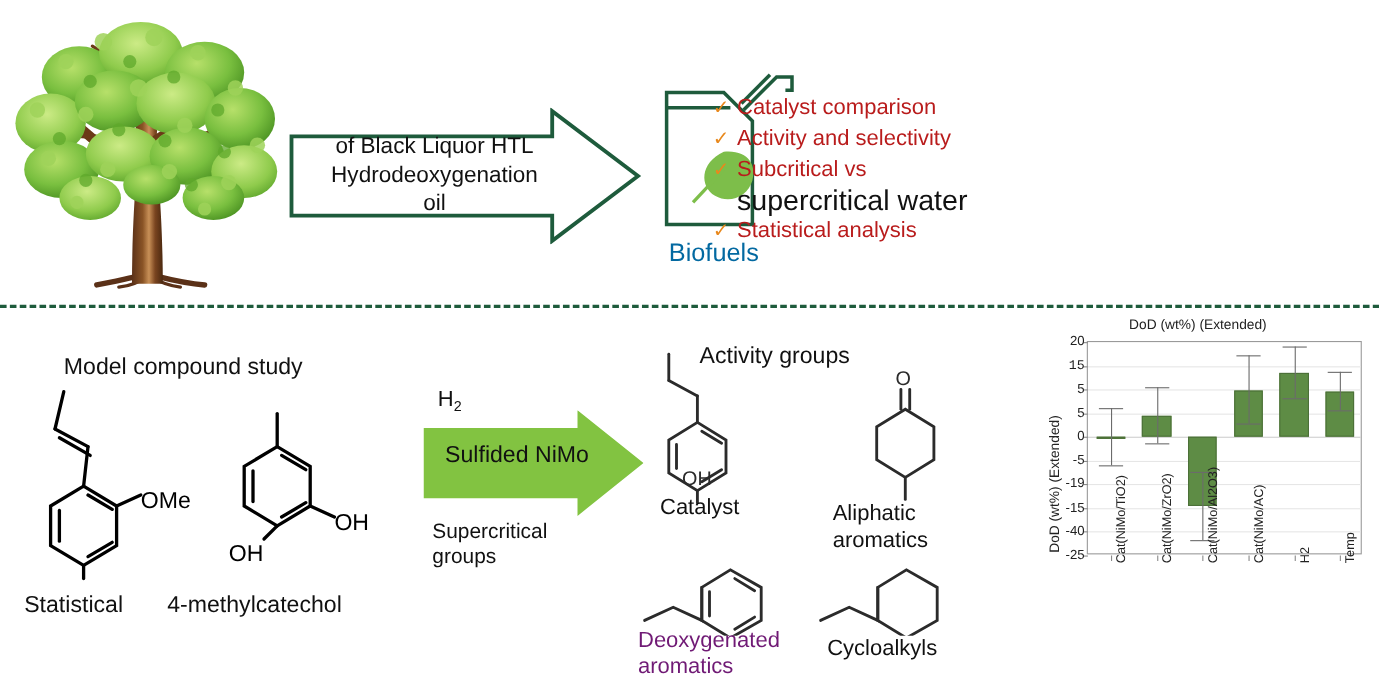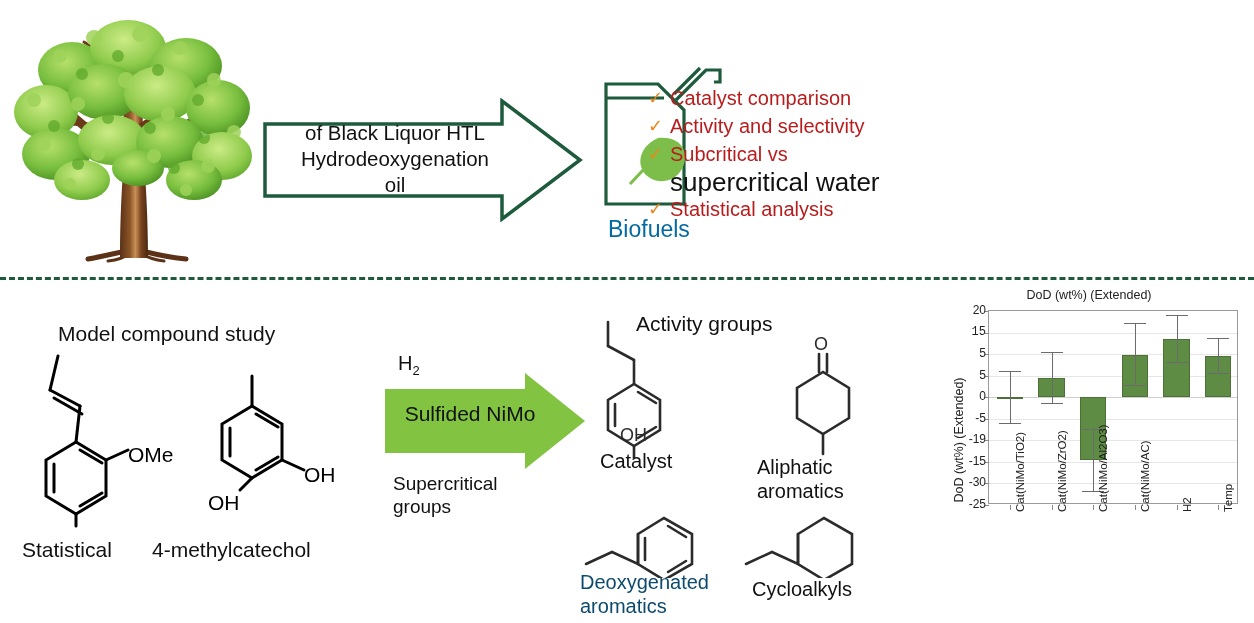--- a/index.html
+++ b/index.html
@@ -44,21 +44,21 @@
   #h2-label sub{font-size:13px;}
   #scw-label{left:393px;top:472px;font-size:19px;line-height:23px;color:#111;}
 
   
   #product-groups-title{left:636px;top:312px;font-size:21px;color:#111;}
   #phenols-structure{left:592px;top:318px;width:120px;height:140px;}
   #phenols-label{left:600px;top:450px;font-size:20px;color:#111;}
   #aliphatic-structure{left:775px;top:328px;width:120px;height:130px;}
   #aliphatic-label{left:757px;top:455px;font-size:20px;line-height:24px;color:#111;}
   #deoxy-structure{left:582px;top:508px;width:140px;height:70px;}
-  #deoxy-label{left:580px;top:570px;font-size:20px;line-height:24px;color:#0c4a6e;}
+  #deoxy-label{left:580px;top:570px;font-size:20px;line-height:24px;color:#701a75;}
   #cycloalkyl-structure{left:742px;top:508px;width:140px;height:70px;}
   #cycloalkyl-label{left:752px;top:578px;font-size:20px;color:#111;}
 
   
   #chart-panel{left:930px;top:288px;width:318px;height:332px;}
   #chart-title{position:absolute;left:0;top:0;width:318px;text-align:center;
        font-size:12.5px;color:#222;}
   #chart-ylabel{position:absolute;left:-46px;top:145px;width:150px;
        transform:rotate(-90deg);text-align:center;font-size:12.5px;color:#222;}
   #chart-plot{position:absolute;left:58px;top:22px;width:250px;height:194px;
@@ -400,21 +400,21 @@
       <div class="xtickmark" style="left: 229.167px; top: 194px;"></div>
     </div>
 <div class="ytick" style="top: 17px;">20</div>
     <div class="ytick" style="top: 38.5556px; font-family: Liberation Mono, monospace;">15</div>
     <div class="ytick" style="top: 60.1111px;">5</div>
     <div class="ytick" style="top: 81.6667px;">5</div>
     <div class="ytick" style="top: 103.222px;">0</div>
     <div class="ytick" style="top: 124.778px;">-5</div>
     <div class="ytick" style="top: 146.333px;">-19</div>
     <div class="ytick" style="top: 167.889px;">-15</div>
-    <div class="ytick" style="top: 189.444px;">-30</div>
+    <div class="ytick" style="top: 189.444px;">-40</div>
     <div class="ytick" style="top: 211px;">-25</div>
     <div class="xlabel" style="left: 83.8333px; top: 224px;">Cat(NiMo/TiO2)</div>
     <div class="xlabel" style="left: 125.5px; top: 224px;">Cat(NiMo/ZrO2)</div>
     <div class="xlabel" style="left: 167.167px; top: 224px;">Cat(NiMo/Al2O3)</div>
     <div class="xlabel" style="left: 208.833px; top: 224px;">Cat(NiMo/AC)</div>
     <div class="xlabel" style="left: 250.5px; top: 224px;">H2</div>
     <div class="xlabel" style="left: 292.167px; top: 224px;">Temp</div>
   </div>
 
 </body></html>

